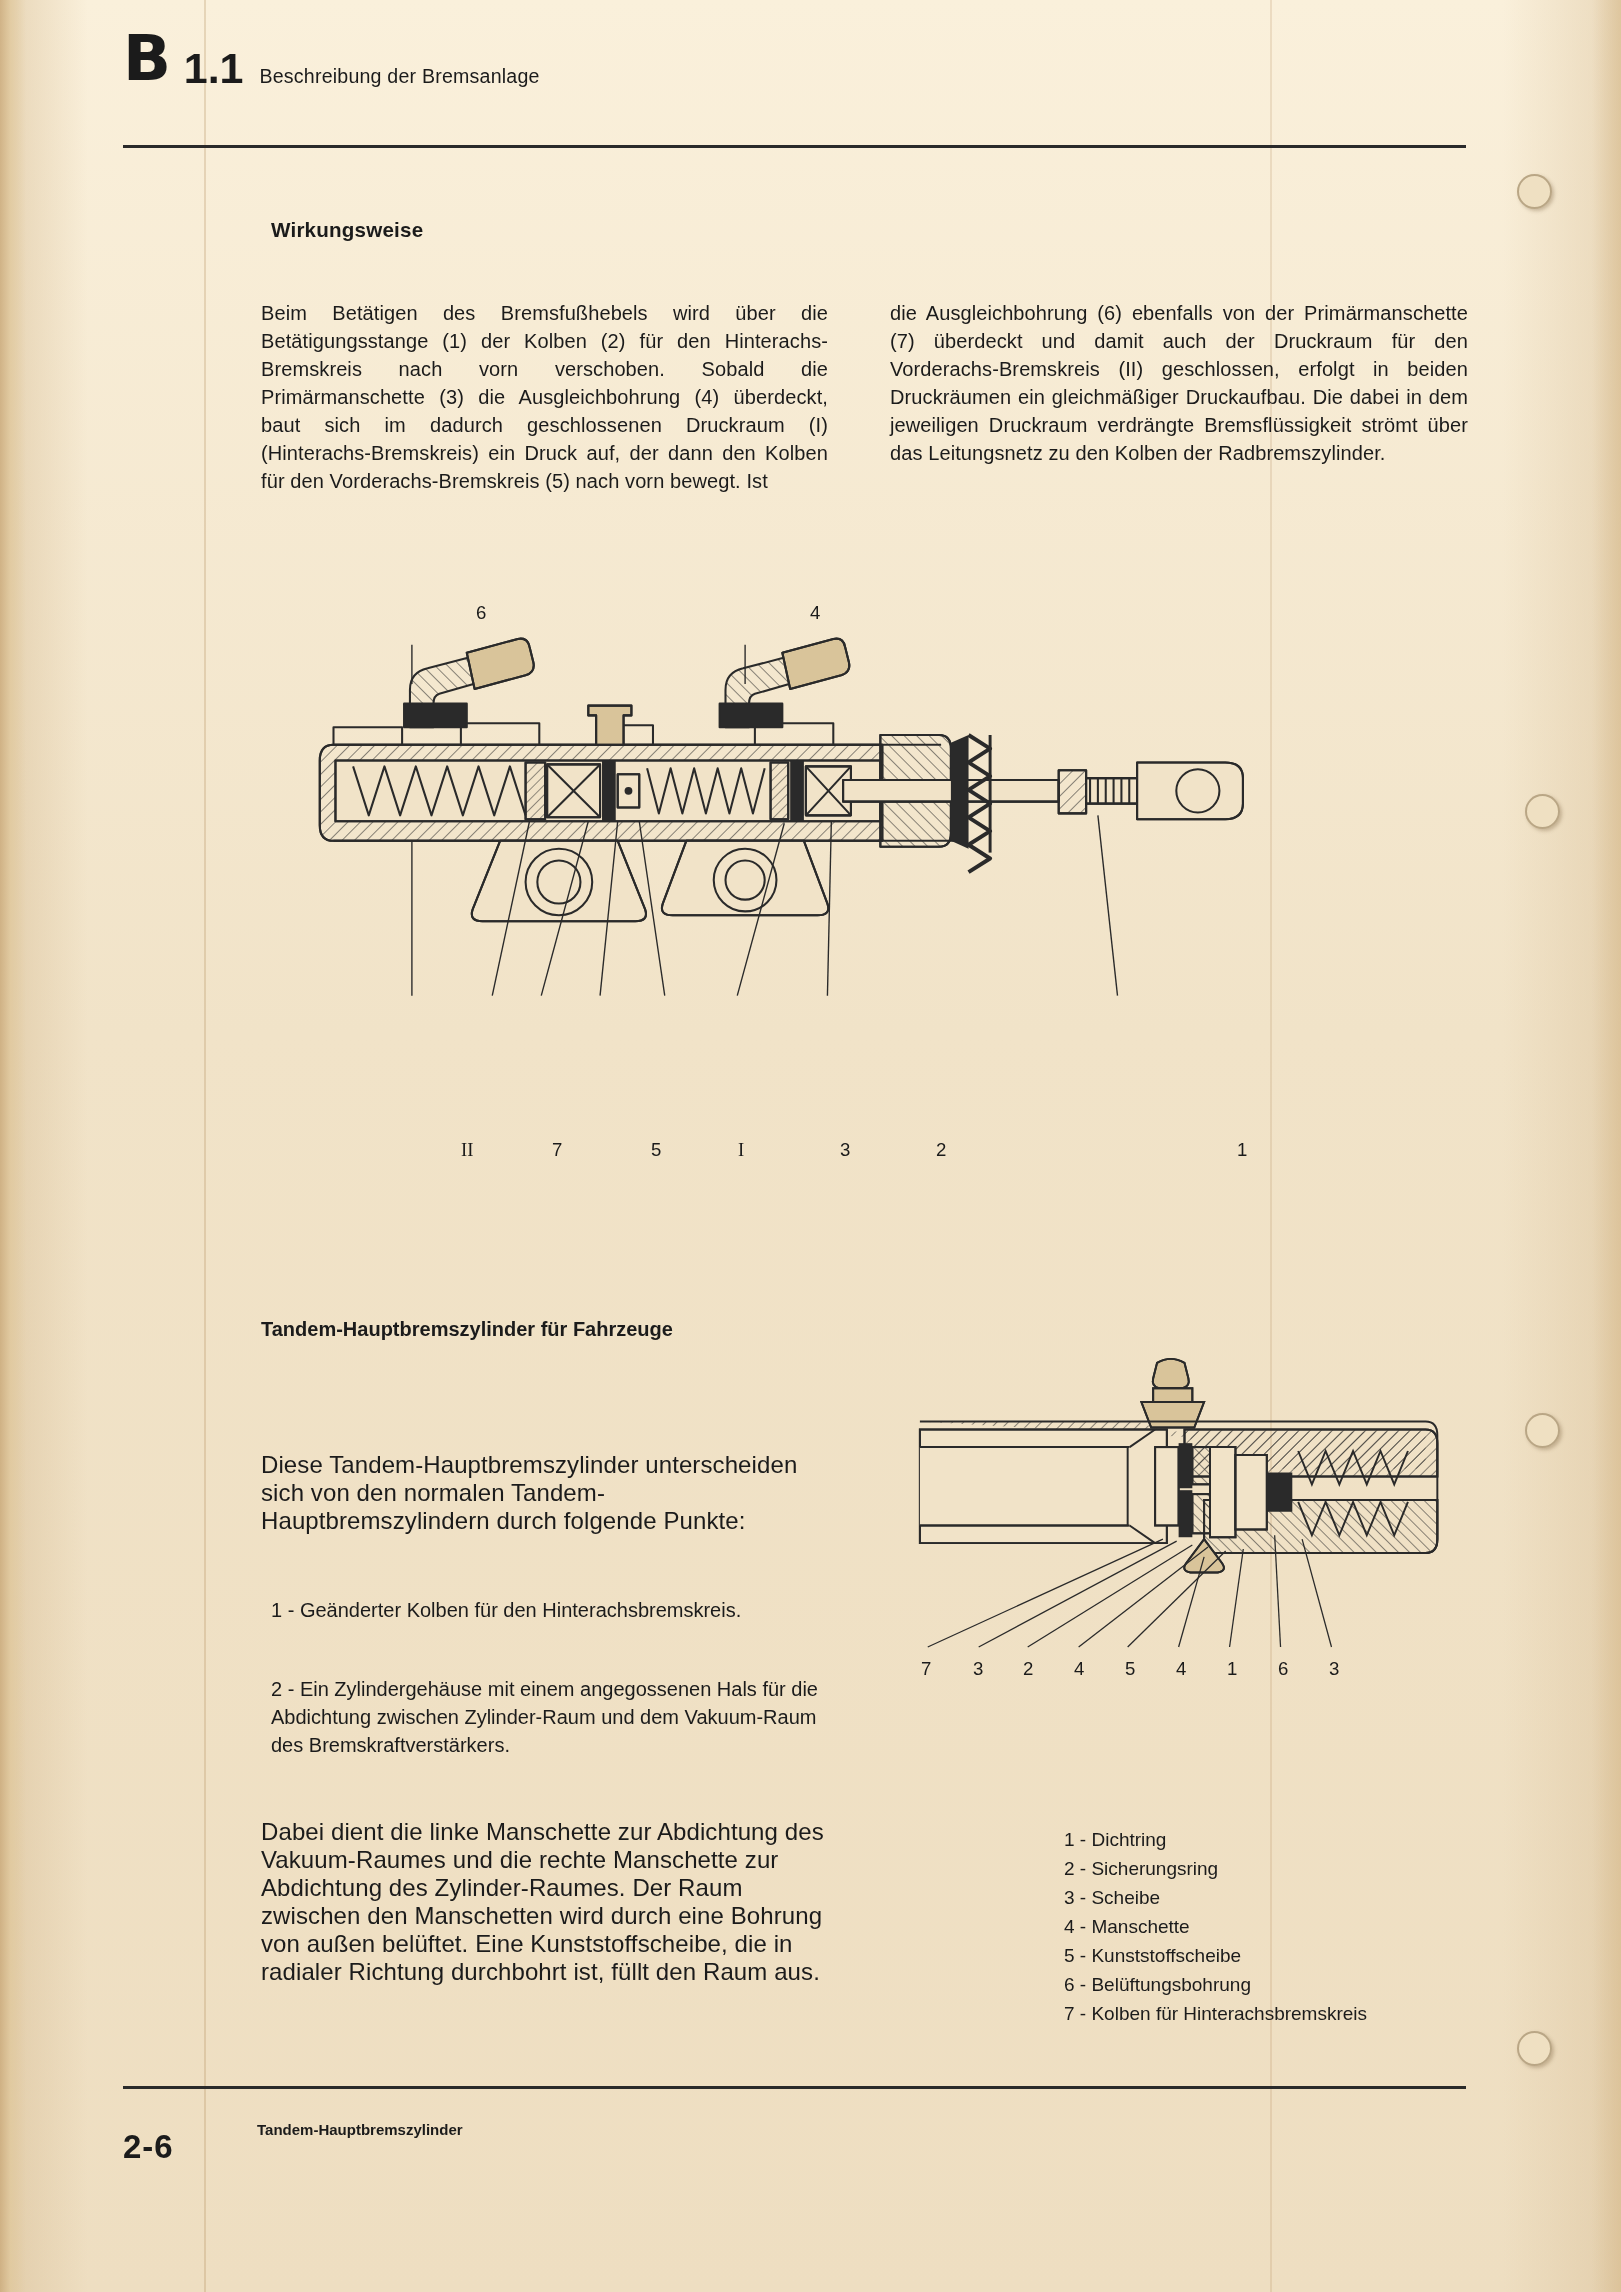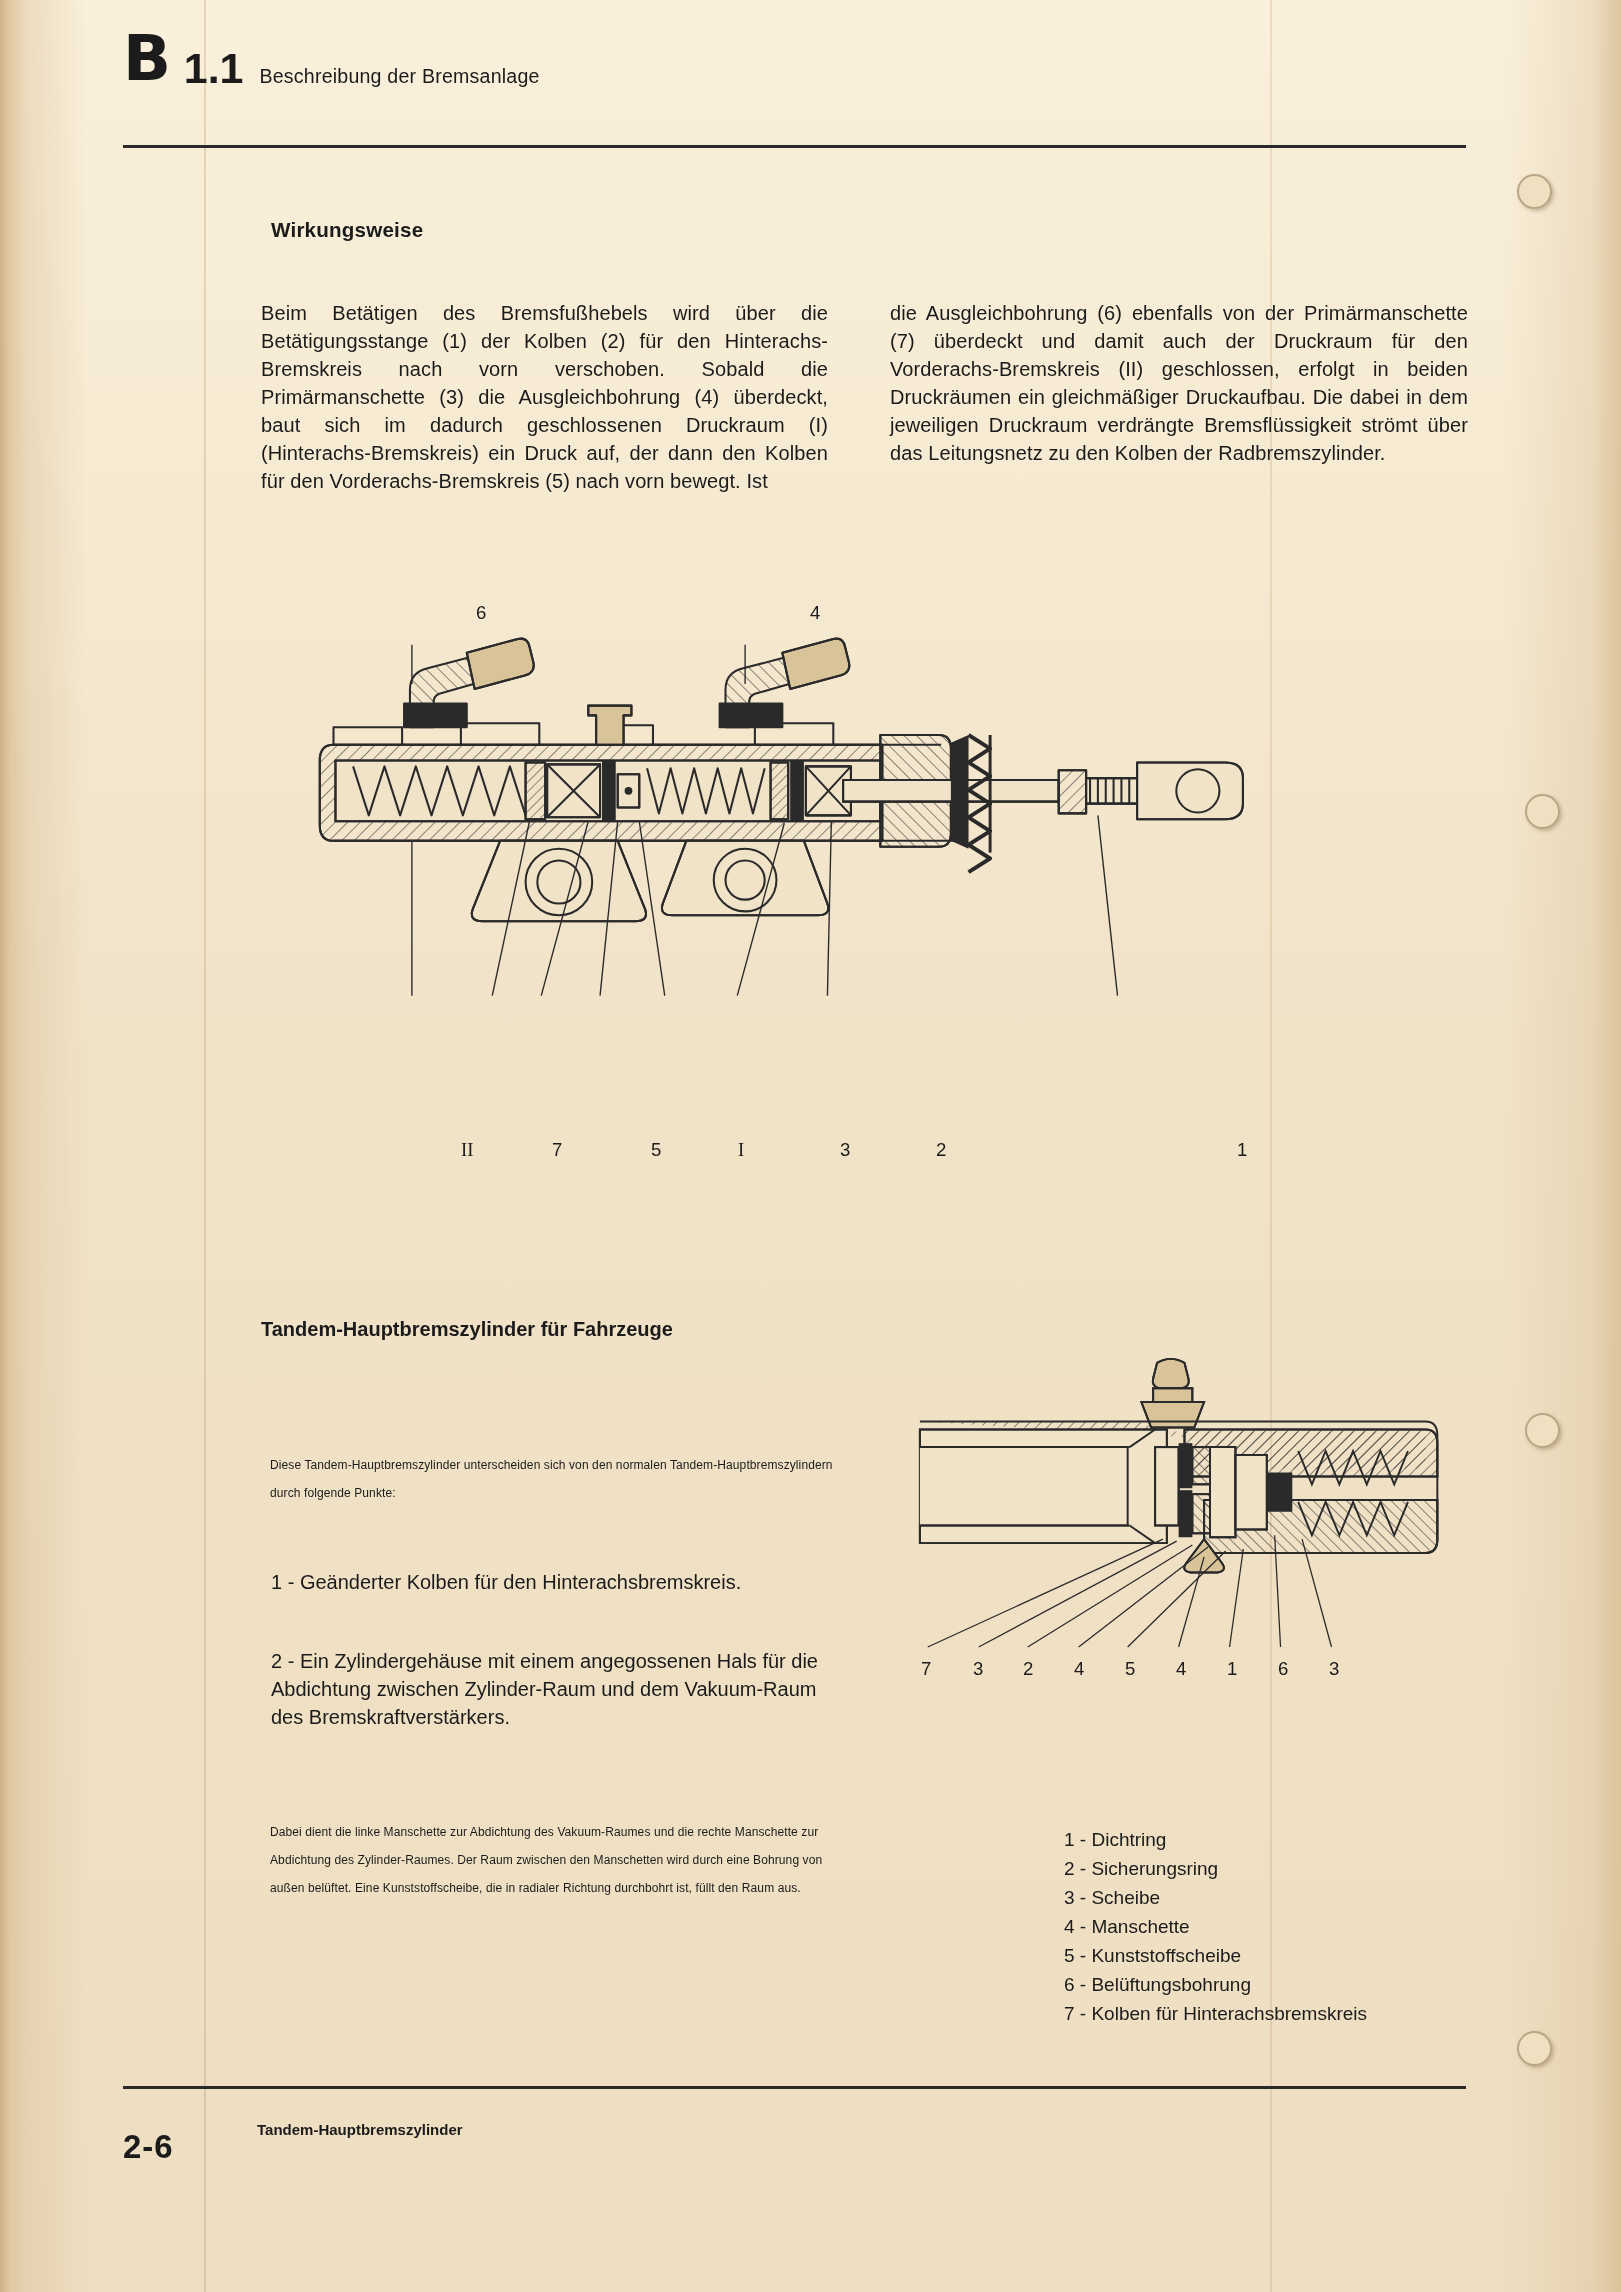--- a/index.html
+++ b/index.html
@@ -90,25 +90,25 @@
     letter-spacing:0.1px;
   }
   .col.left{left:261px;top:299px;width:567px;}
   .col.right{left:890px;top:299px;width:578px;}
 
   .sub-title{
     position:absolute;left:261px;width:627px;font-weight:bold;font-size:20px;line-height:33px;
   }
   .sub-title.t1{top:1313px;}
   .para{
-    position:absolute;font-size:12px;line-height:28px;letter-spacing:0.1px;margin-left:9px;
+    position:absolute;font-size:24px;line-height:28px;letter-spacing:0.1px;
   }
   .para.p1{left:261px;top:1451px;width:568px;}
   .list-item{
-    position:absolute;font-size:20px;line-height:28px;
+    position:absolute;font-size:20px;line-height:28px;margin-top:28px;
   }
   .list-item.l1{left:271px;top:1568px;width:568px;}
   .list-item.l2{left:271px;top:1647px;width:568px;}
   .para.p2{left:261px;top:1818px;width:568px;}
 
   
   .legend{
     position:absolute;left:1064px;top:1825px;font-size:19px;line-height:29px;
   }
   .legend div{white-space:nowrap;}

